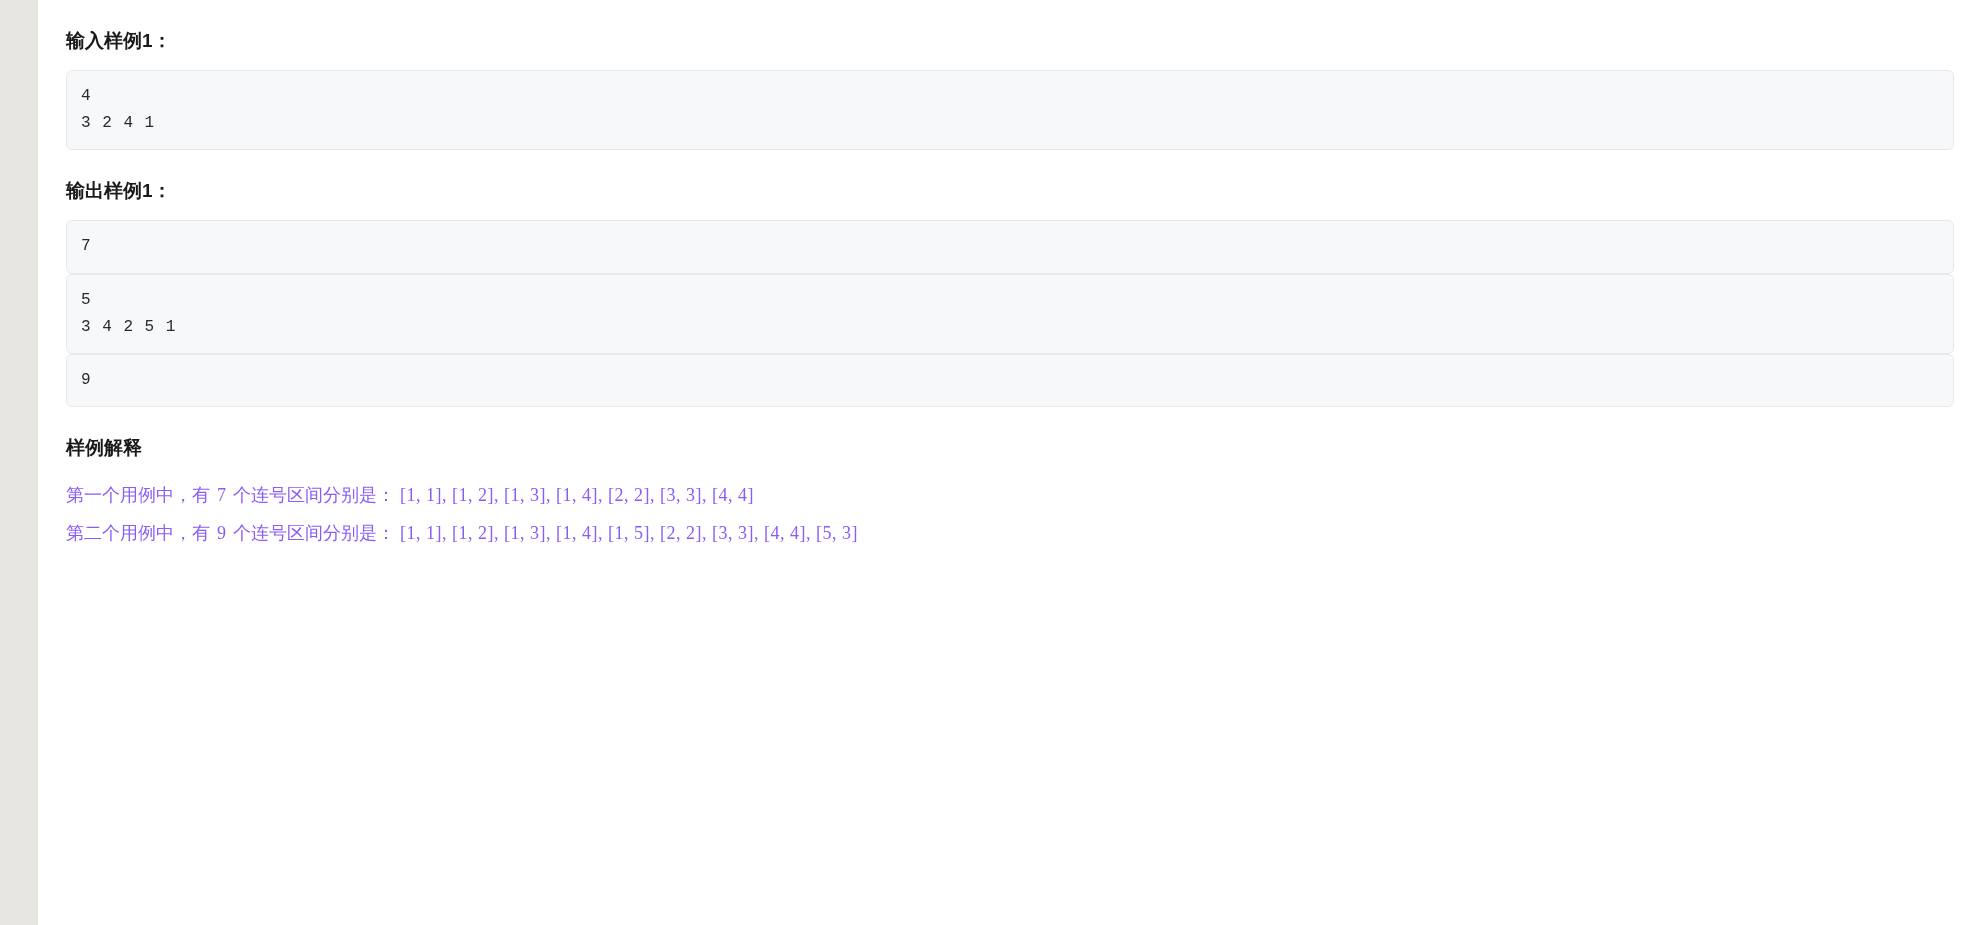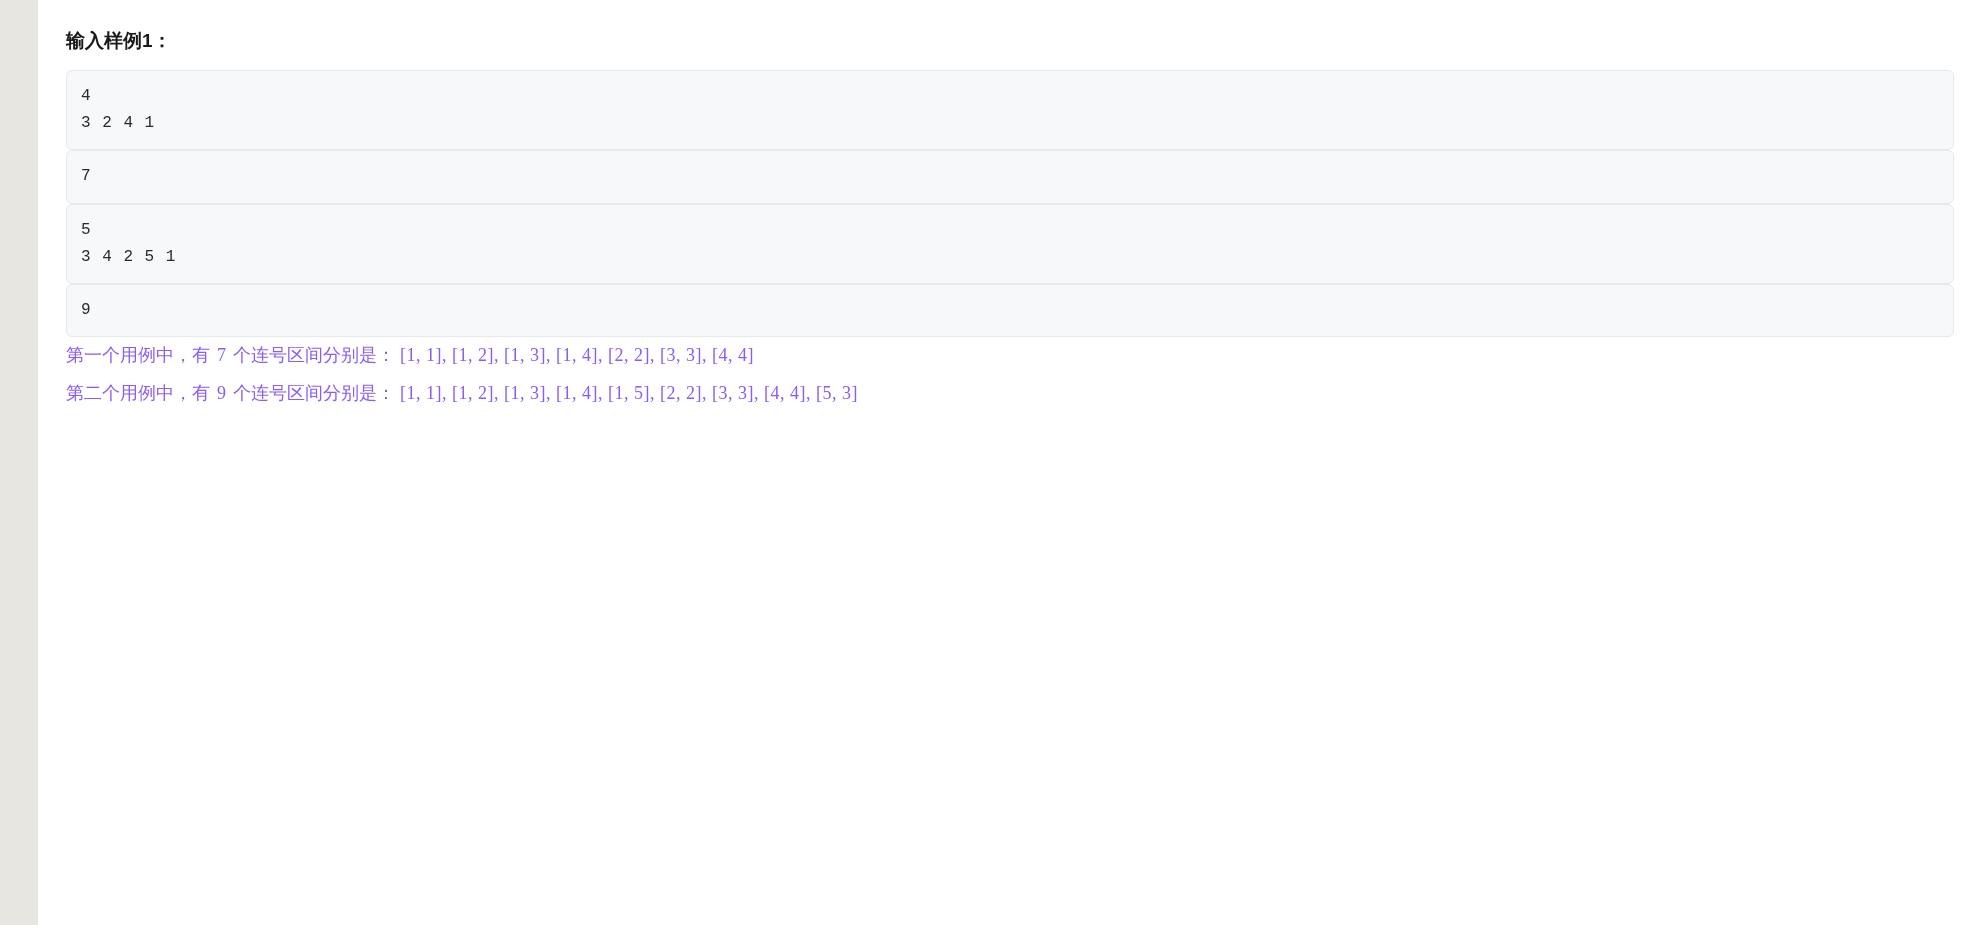--- a/index.html
+++ b/index.html
@@ -63,27 +63,29 @@
 <body>
 
 <div class="page">
   <div class="left-strip"></div>
   <div class="content">
 
     <h4 class="section-title">输入样例1：</h4>
     <pre class="code-box">4
 3 2 4 1</pre>
 
+    <h4 class="section-title">输出样例1：</h4>
     <pre class="code-box">7</pre>
 
     <pre class="code-box">5
 3 4 2 5 1</pre>
 
     <pre class="code-box">9</pre>
 
+    <h4 class="section-title">样例解释</h4>
     <div class="explain">
       <div>
         <span>第一个用例中，有 </span><span class="num">7</span><span> 个连号区间分别是：</span>
         <span class="math">[1, 1], [1, 2], [1, 3], [1, 4], [2, 2], [3, 3], [4, 4]</span>
       </div>
       <div>
         <span>第二个用例中，有 </span><span class="num">9</span><span> 个连号区间分别是：</span>
         <span class="math">[1, 1], [1, 2], [1, 3], [1, 4], [1, 5], [2, 2], [3, 3], [4, 4], [5, 3]</span>
       </div>
     </div>

